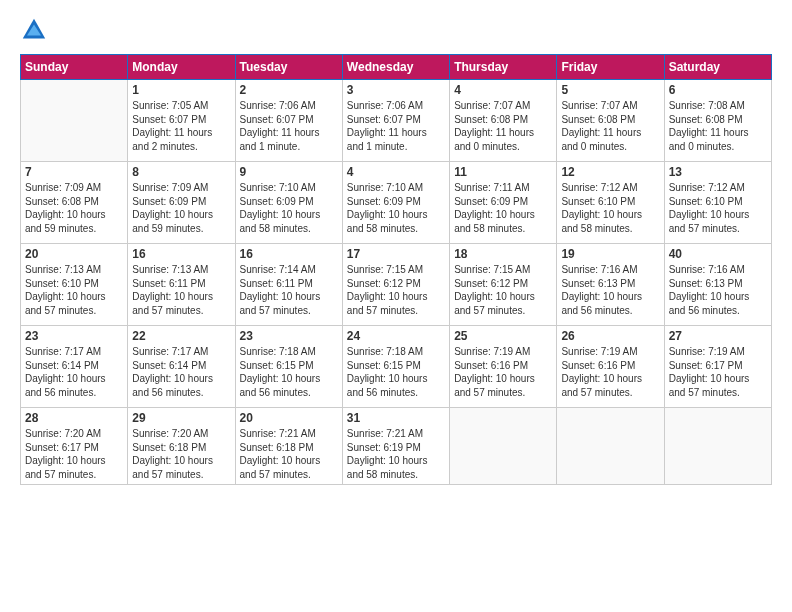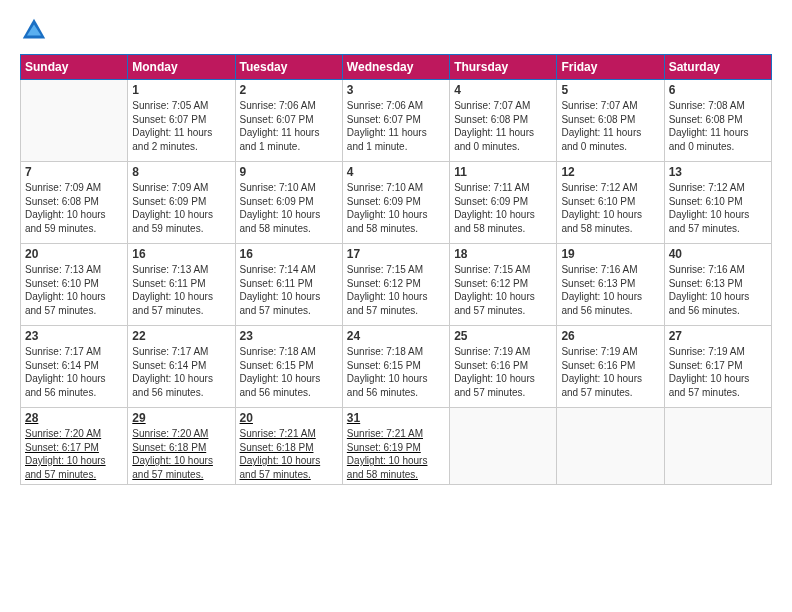--- a/index.html
+++ b/index.html
@@ -90,21 +90,20 @@
     .day-info {
       font-size: 10px;
       color: #333;
       line-height: 1.35;
     }
     .empty-cell {
       background: #f9f9f9;
     }
     .last-row td {
       height: 76px;
-      text-decoration: underline;
     }
   </style>
 </head>
 <body>
 
 <div class="page">
   <div class="header">
     <div class="logo">
       <svg class="logo-icon" viewBox="0 0 40 40">
         <polygon points="20,4 36,32 4,32" fill="#1a6fc4"></polygon>

